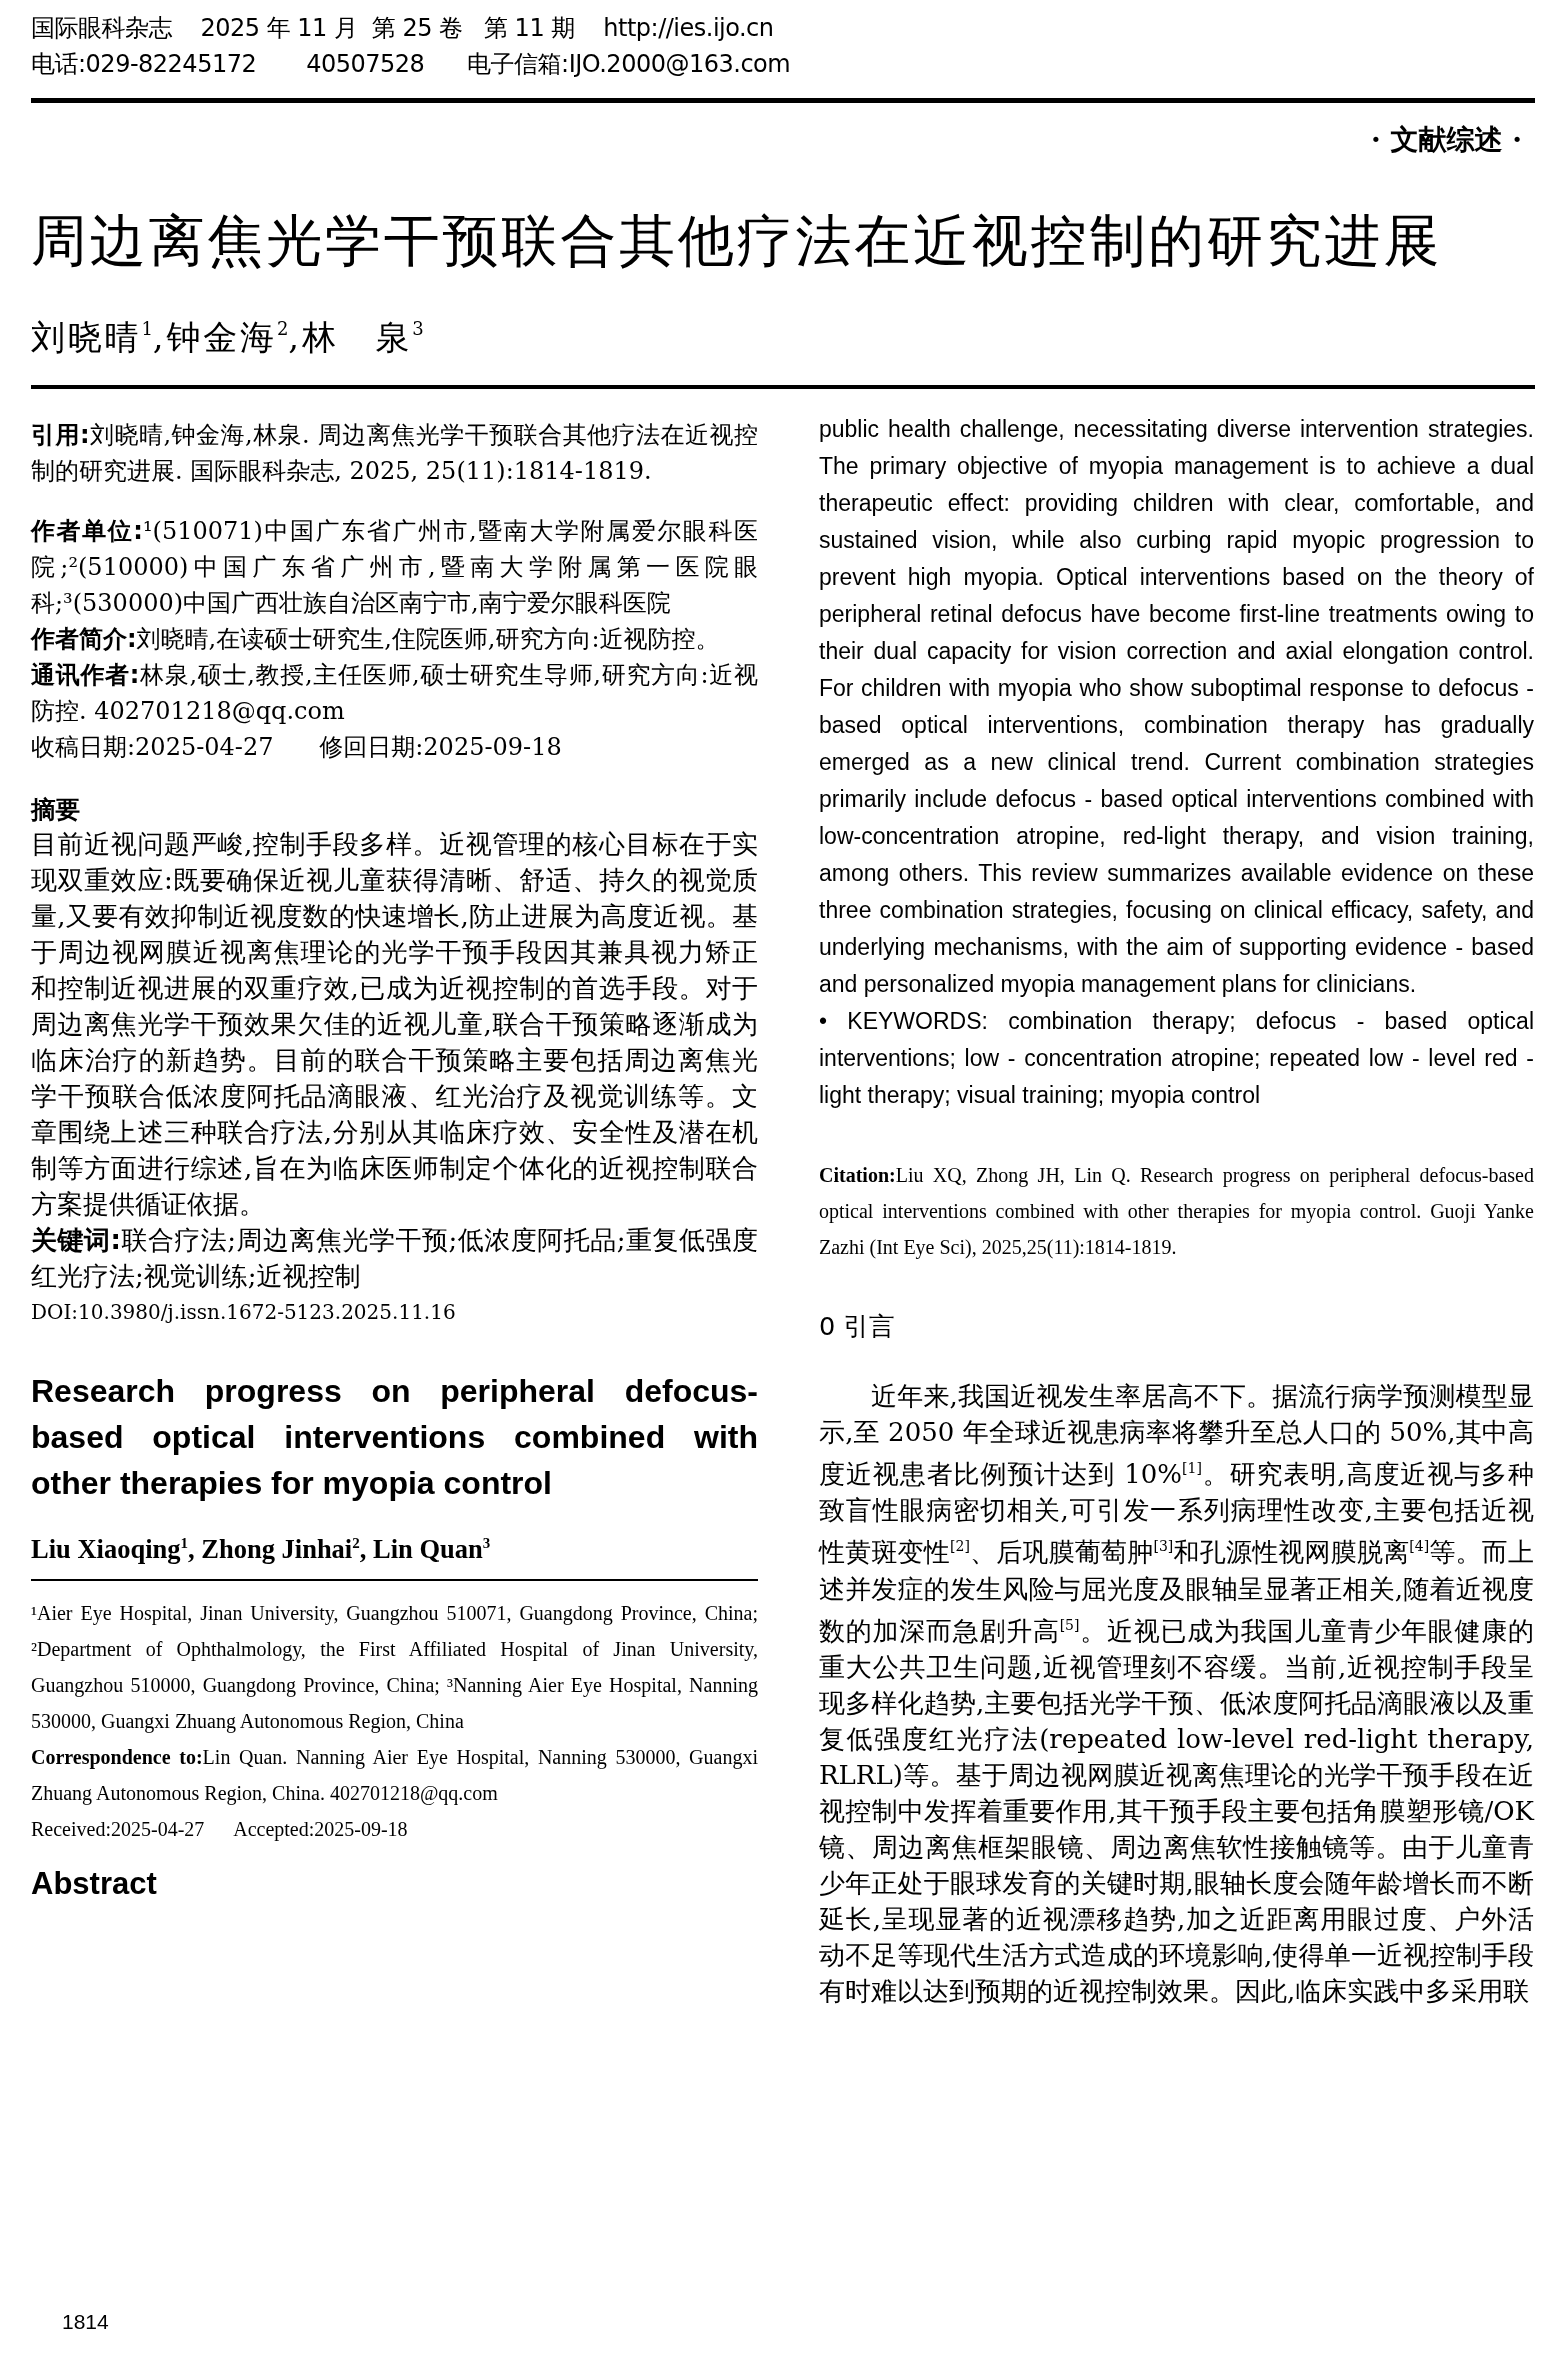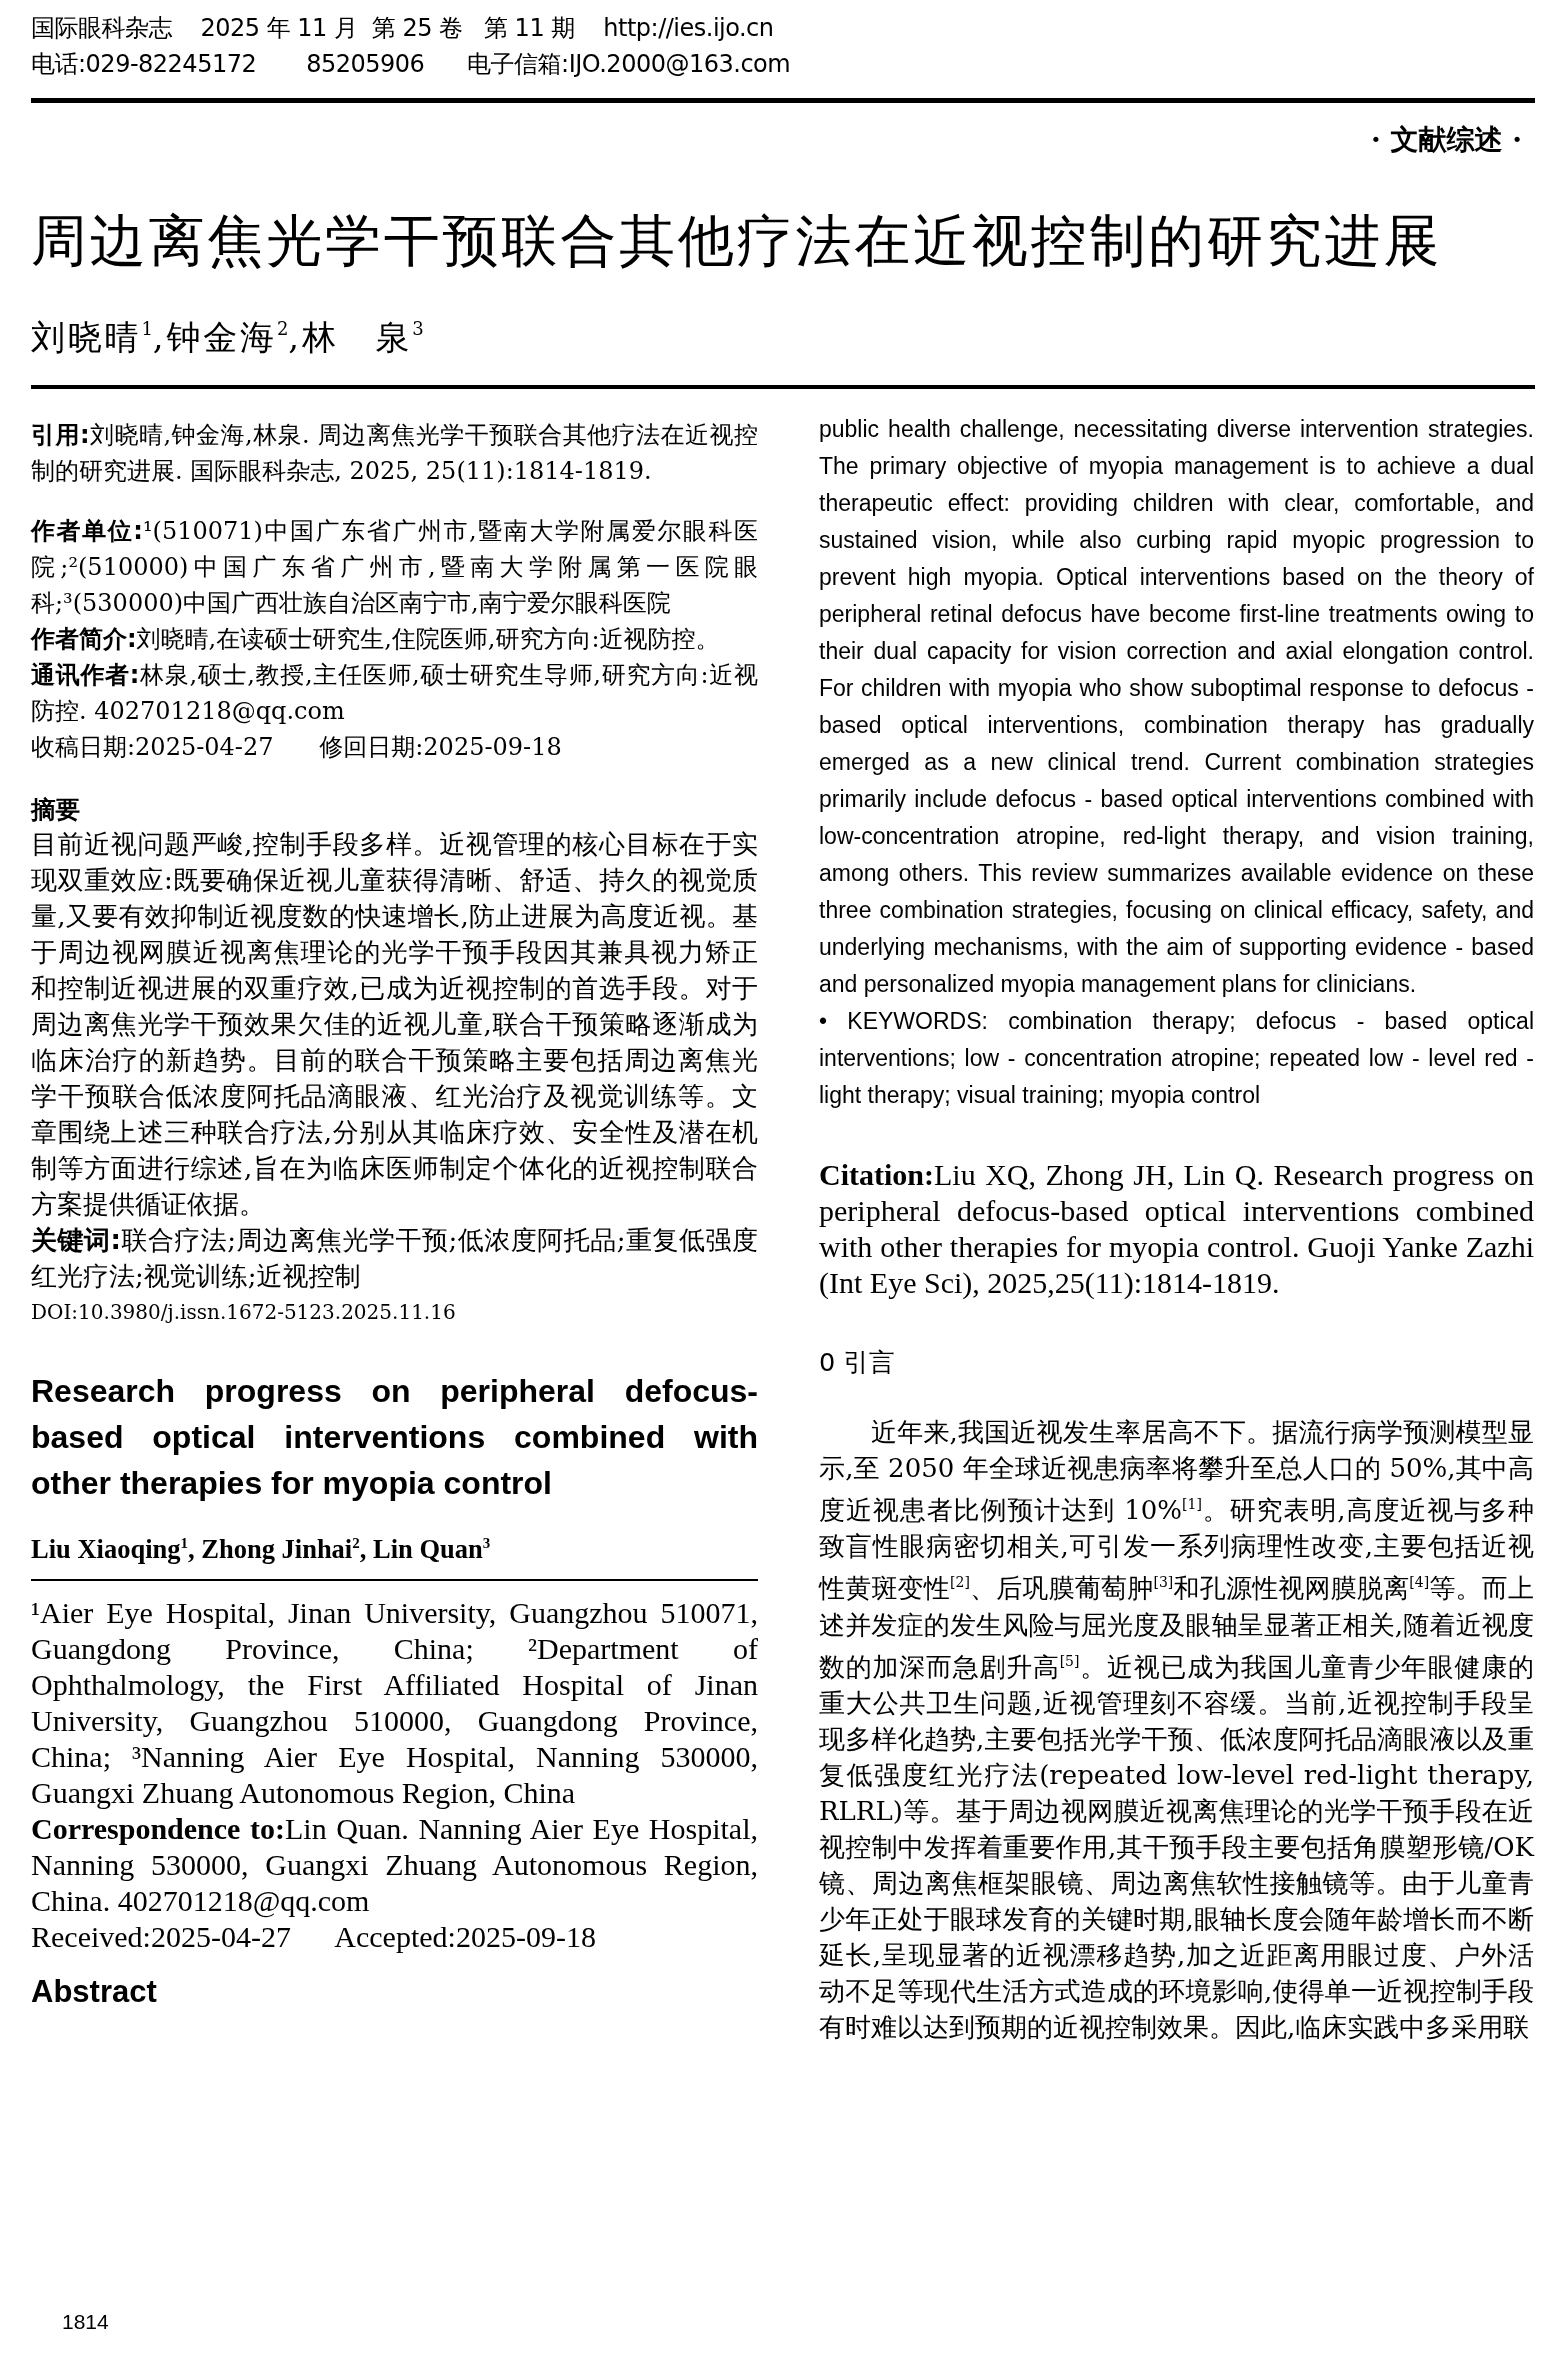--- a/index.html
+++ b/index.html
@@ -15,32 +15,32 @@
   .col-left { left:31px; width:727px; }
   .col-right { left:819px; width:715px; }
   .p { text-align:justify; text-align-last:left; }
   .cn { font-family:"DejaVu Serif","Liberation Serif",serif; font-size:24px; line-height:36px; }
   .cn b.lbl { font-family:"DejaVu Sans",sans-serif; font-weight:bold; }
   .cn-body { font-family:"DejaVu Serif",serif; font-size:26px; line-height:36px; }
   .h-cn { font-family:"DejaVu Sans",sans-serif; font-weight:bold; font-size:24.6px; line-height:33px; }
   .en-title { font-family:"Liberation Sans",sans-serif; font-weight:bold; font-size:32px; line-height:46px; }
   .en-authors { font-family:Liberation Serif, serif; font-weight:bold; font-size:26.5px; }
   .en-authors sup { font-size:15px; }
-  .en-serif { font-family:"Liberation Serif",serif; font-size:30px; line-height:36px; }
+  .en-serif { font-family:"Liberation Serif",serif; font-size:20px; line-height:36px; }
   .en-sans { font-family:"Liberation Sans",sans-serif; font-size:23px; line-height:37px; }
   .abstract-h { font-family:"Liberation Sans",sans-serif; font-weight:bold; font-size:31px; }
   .sup { font-size:14px; vertical-align:10.4px; }
   .indent { text-indent:52px;margin-top:35px; }
   .page-num { left:62px; top:2310px; font-size:21px; font-family:"Liberation Sans",sans-serif; }
 </style>
 </head>
 <body>
 
 <div class="abs header-line" style="top:13.3px;"><span>国际眼科杂志</span>    <span>2025 年 11 月</span>  <span>第 25 卷</span>   <span>第 11 期</span>    <span>http://ies.ijo.cn</span></div>
-<div class="abs header-line" style="top:49px;"><span>电话:</span><span>029-82245172</span>       <span>85205906</span>      <span>电子信箱:</span><span>IJO.2000@163.com</span></div>
+<div class="abs header-line" style="top:49px;"><span>电话:</span><span>029-82245172</span>       <span>40507528</span>      <span>电子信箱:</span><span>IJO.2000@163.com</span></div>
 <div class="abs rule" style="left:31px; top:98px; width:1504px;"></div>
 
 <div class="abs section-tag">· 文献综述 ·</div>
 
 <div class="abs title">周边离焦光学干预联合其他疗法在近视控制的研究进展</div>
 
 <div class="abs authors">
   <span>刘晓晴</span><sup>1</sup>,<span>钟金海</span><sup>2</sup>,<span>林　泉</span><sup>3</sup>
 </div>
 

